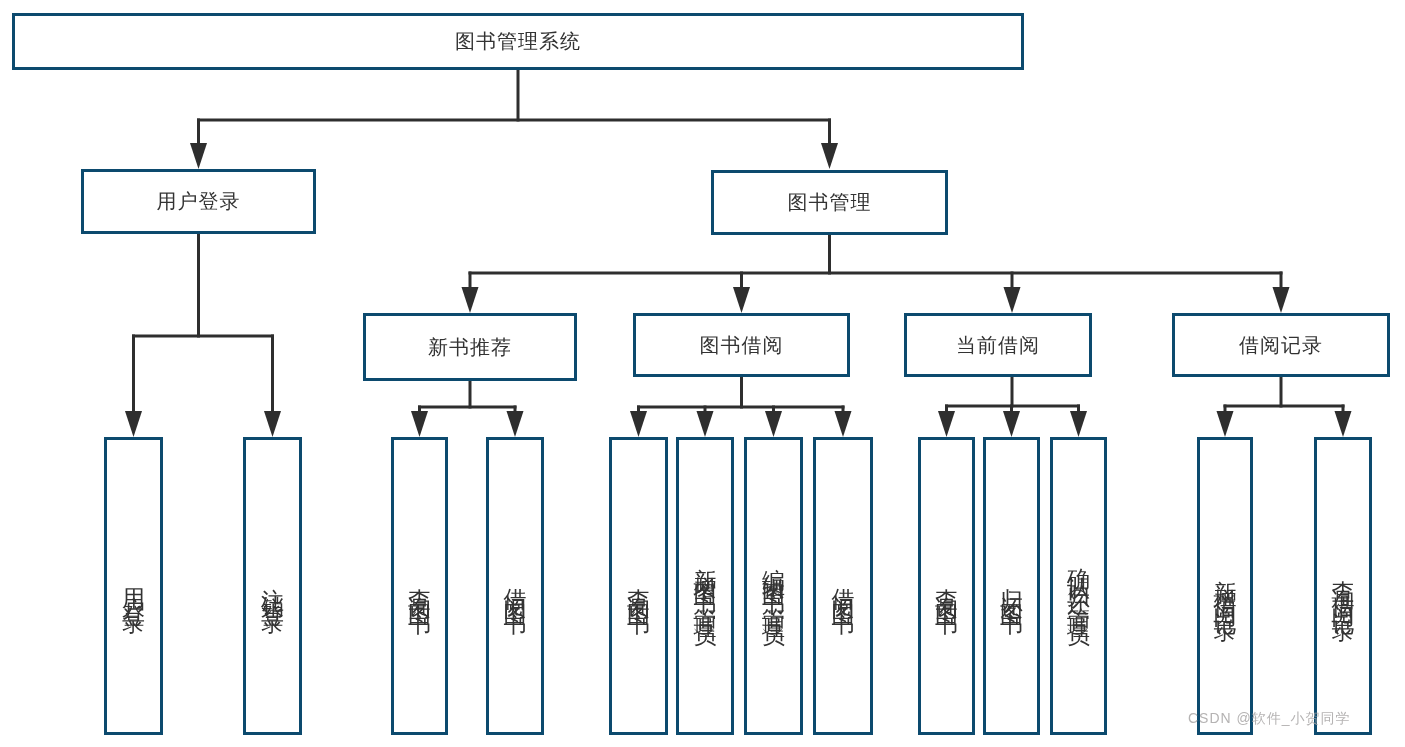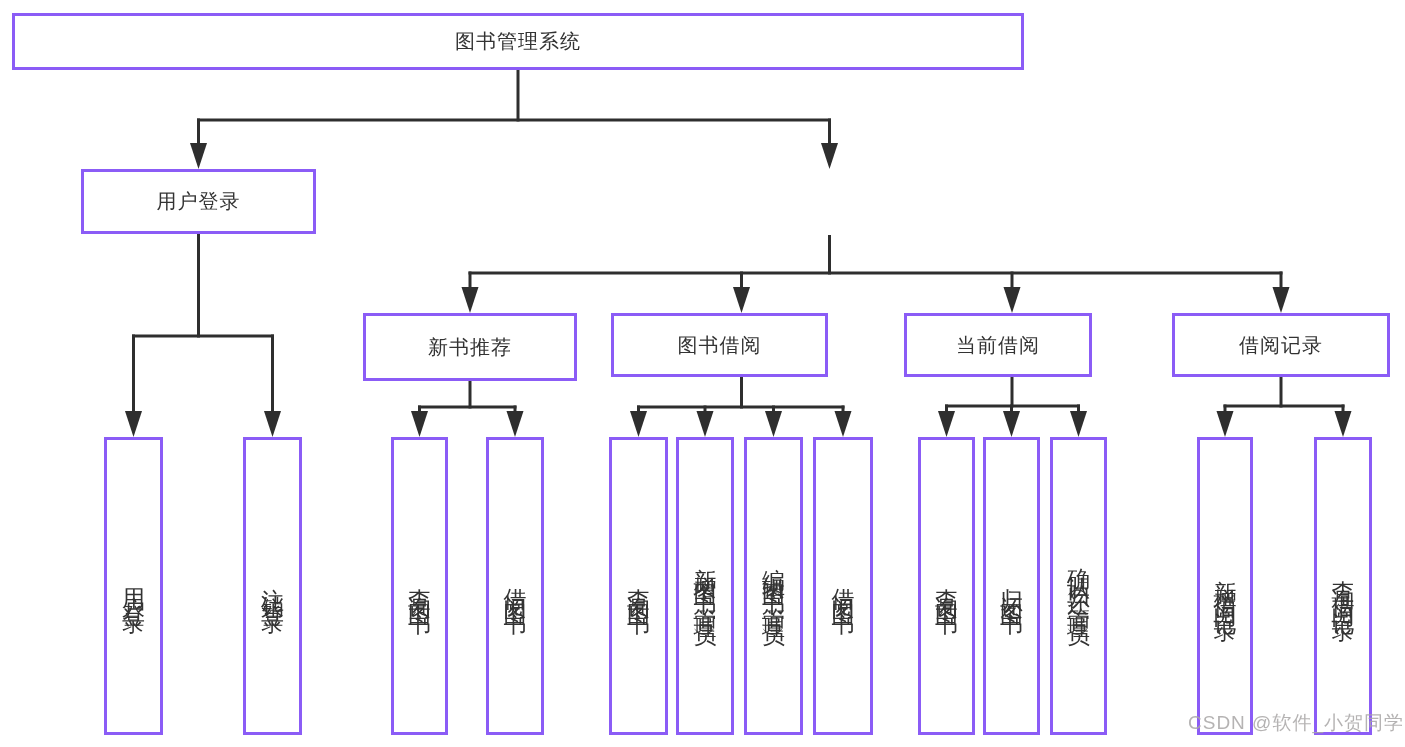--- a/index.html
+++ b/index.html
@@ -19,21 +19,21 @@
     position: absolute;
     left: 0;
     top: 0;
     width: 1405px;
     height: 747px;
   }
   .node {
     position: absolute;
     box-sizing: border-box;
     background: #ffffff;
-    border: 3px solid #8b5cf6;
+    border: 3px solid #0c4a6e;
     color: #333333;
     display: flex;
     align-items: center;
     justify-content: center;
     text-align: center;
   }
   .hbox {
     font-size: 20px;
     letter-spacing: 1px;
     white-space: nowrap;
@@ -42,21 +42,21 @@
     writing-mode: vertical-rl;
     text-orientation: mixed;
     font-size: 23px;
     letter-spacing: 8px;
     line-height: 1;
   }
   .watermark {
     position: absolute;
     left: 1188px;
     top: 710px;
-    font-size: 19px;
+    font-size: 14px;
     letter-spacing: 1px;
     color: rgba(168, 166, 166, 0.85);
     white-space: nowrap;
     z-index: 10;
   }
 </style>
 </head>
 <body>
 
 <div class="canvas">
@@ -133,23 +133,24 @@
       <line x1="1225" y1="404.5" x2="1225" y2="428"></line>
       <polygon points="1216.5,411 1233.5,411 1225,437" stroke="none"></polygon>
       <line x1="1343" y1="404.5" x2="1343" y2="428"></line>
       <polygon points="1334.5,411 1351.5,411 1343,437" stroke="none"></polygon>
     </g>
   </svg>
 
   <div class="node hbox" style="left:12px; top:13px; width:1012px; height:57px;">图书管理系统</div>
 
   <div class="node hbox" style="left:81px; top:169px; width:235px; height:65px;">用户登录</div>
+  <div class="node hbox" style="left:711px; top:170px; width:237px; height:65px;">图书管理</div>
 
   <div class="node hbox" style="left:363px; top:313px; width:214px; height:68px;">新书推荐</div>
-  <div class="node hbox" style="left:611px; top:313px; width:217px; height:64px;">图书借阅</div>
+  <div class="node hbox" style="left:633px; top:313px; width:217px; height:64px;">图书借阅</div>
   <div class="node hbox" style="left:904px; top:313px; width:188px; height:64px;">当前借阅</div>
   <div class="node hbox" style="left:1172px; top:313px; width:218px; height:64px;">借阅记录</div>
 
   <div class="node vbox" style="left:104px; top:437px; width:59px; height:298px;">用户登录</div>
   <div class="node vbox" style="left:243px; top:437px; width:59px; height:298px;">注销登录</div>
 
   <div class="node vbox" style="left:391px; top:437px; width:57px; height:298px;">查询图书</div>
   <div class="node vbox" style="left:486px; top:437px; width:58px; height:298px;">借阅图书</div>
 
   <div class="node vbox" style="left:609px; top:437px; width:59px; height:298px;">查询图书</div>

